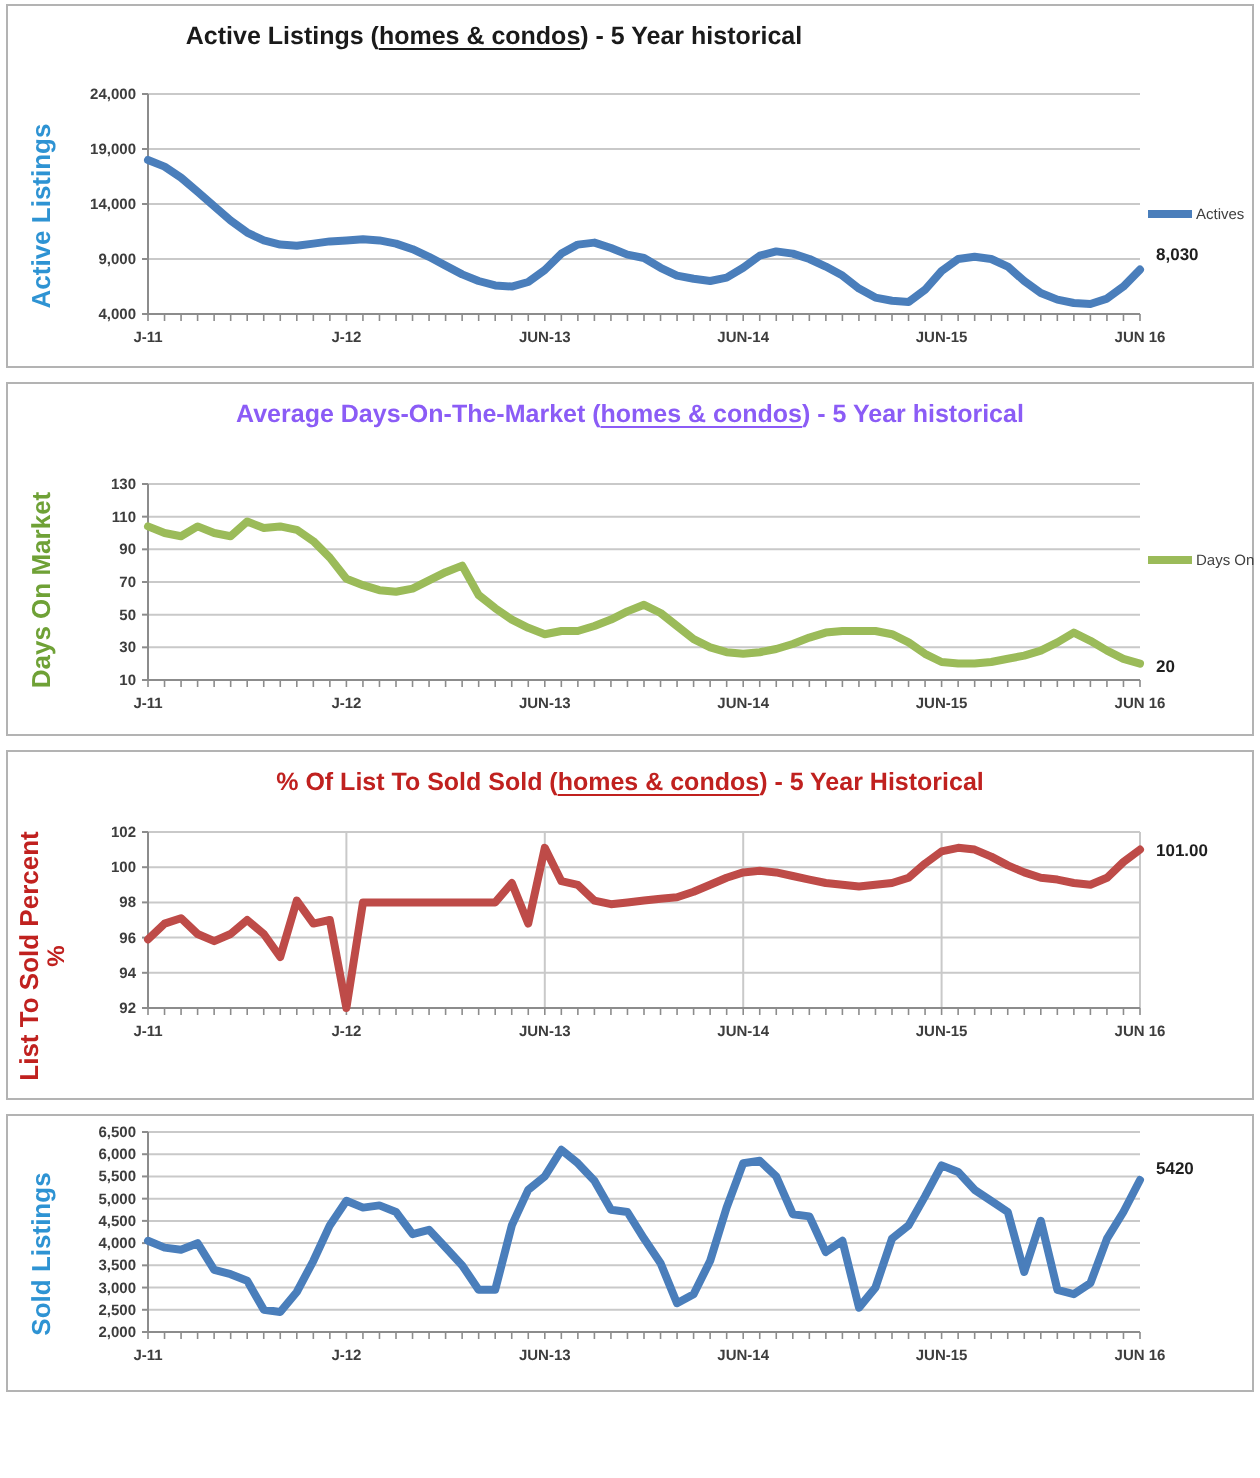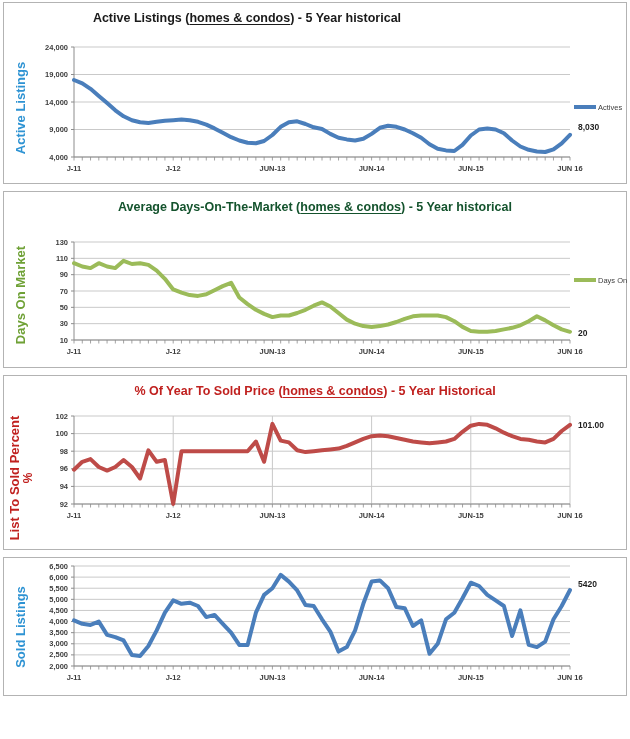--- a/index.html
+++ b/index.html
@@ -119,21 +119,21 @@
           <g>
             <line x1="570" y1="74" x2="592" y2="74" stroke="#4a7ebb" stroke-width="4"></line>
             <text x="594" y="76.5" font-size="7.5" fill="#404040">Actives</text>
           </g>
           <text x="574" y="96.835" font-size="8.5" font-weight="bold" fill="#1f1f1f">8,030</text>
         </svg>
     </div>
   </section>
 
   <section class="chart-box">
-    <div class="chart-title" style="color: #14532d;"><span>Average Days-On-The-Market (</span><span class="u">homes &amp; condos</span><span>) - 5 Year historical</span></div>
+    <div class="chart-title" style="color: #8b5cf6;"><span>Average Days-On-The-Market (</span><span class="u">homes &amp; condos</span><span>) - 5 Year historical</span></div>
     <div class="chart-body">
       <div class="ylabel-wrap">
           <div class="ylabel" style="color: rgb(111, 161, 54);"><span>Days On Market</span></div>
         </div>
       <svg class="plot" width="624" height="145" viewBox="0 0 624 145">
           <g>
             <line x1="70" y1="118" x2="566" y2="118" stroke="#c9c9c9" stroke-width="1"></line>
             <line x1="67" y1="118" x2="70" y2="118" stroke="#8c8c8c" stroke-width="1"></line>
             <text x="64" y="120.5" text-anchor="end" font-size="7.5" font-weight="bold" fill="#3d3d3d">10</text>
             <line x1="70" y1="101.66666666666667" x2="566" y2="101.66666666666667" stroke="#c9c9c9" stroke-width="1"></line>
@@ -230,21 +230,21 @@
           <g>
             <line x1="570" y1="58" x2="592" y2="58" stroke="#9bbb59" stroke-width="4"></line>
             <text x="594" y="60.5" font-size="7.5" fill="#404040">Days On</text>
           </g>
           <text x="574" y="113.83333333333333" font-size="8.5" font-weight="bold" fill="#1f1f1f">20</text>
         </svg>
     </div>
   </section>
 
   <section class="chart-box">
-    <div class="chart-title" style="color: rgb(192, 33, 31);"><span>% Of Year To Sold Price (</span><span class="u">homes &amp; condos</span><span>) - 5 Year Historical</span></div>
+    <div class="chart-title" style="color: rgb(192, 33, 31);"><span>% Of List To Sold Sold (</span><span class="u">homes &amp; condos</span><span>) - 5 Year Historical</span></div>
     <div class="chart-body">
       <div class="ylabel-wrap">
           <div class="ylabel" style="color: rgb(192, 33, 31);"><span>List To Sold Percent</span><span class="l2">%</span></div>
         </div>
       <svg class="plot" width="624" height="143" viewBox="0 0 624 143">
           <g>
             <line x1="169.2" y1="10" x2="169.2" y2="98" stroke="#c9c9c9" stroke-width="1"></line>
             <line x1="268.4" y1="10" x2="268.4" y2="98" stroke="#c9c9c9" stroke-width="1"></line>
             <line x1="367.6" y1="10" x2="367.6" y2="98" stroke="#c9c9c9" stroke-width="1"></line>
             <line x1="466.8" y1="10" x2="466.8" y2="98" stroke="#c9c9c9" stroke-width="1"></line>

